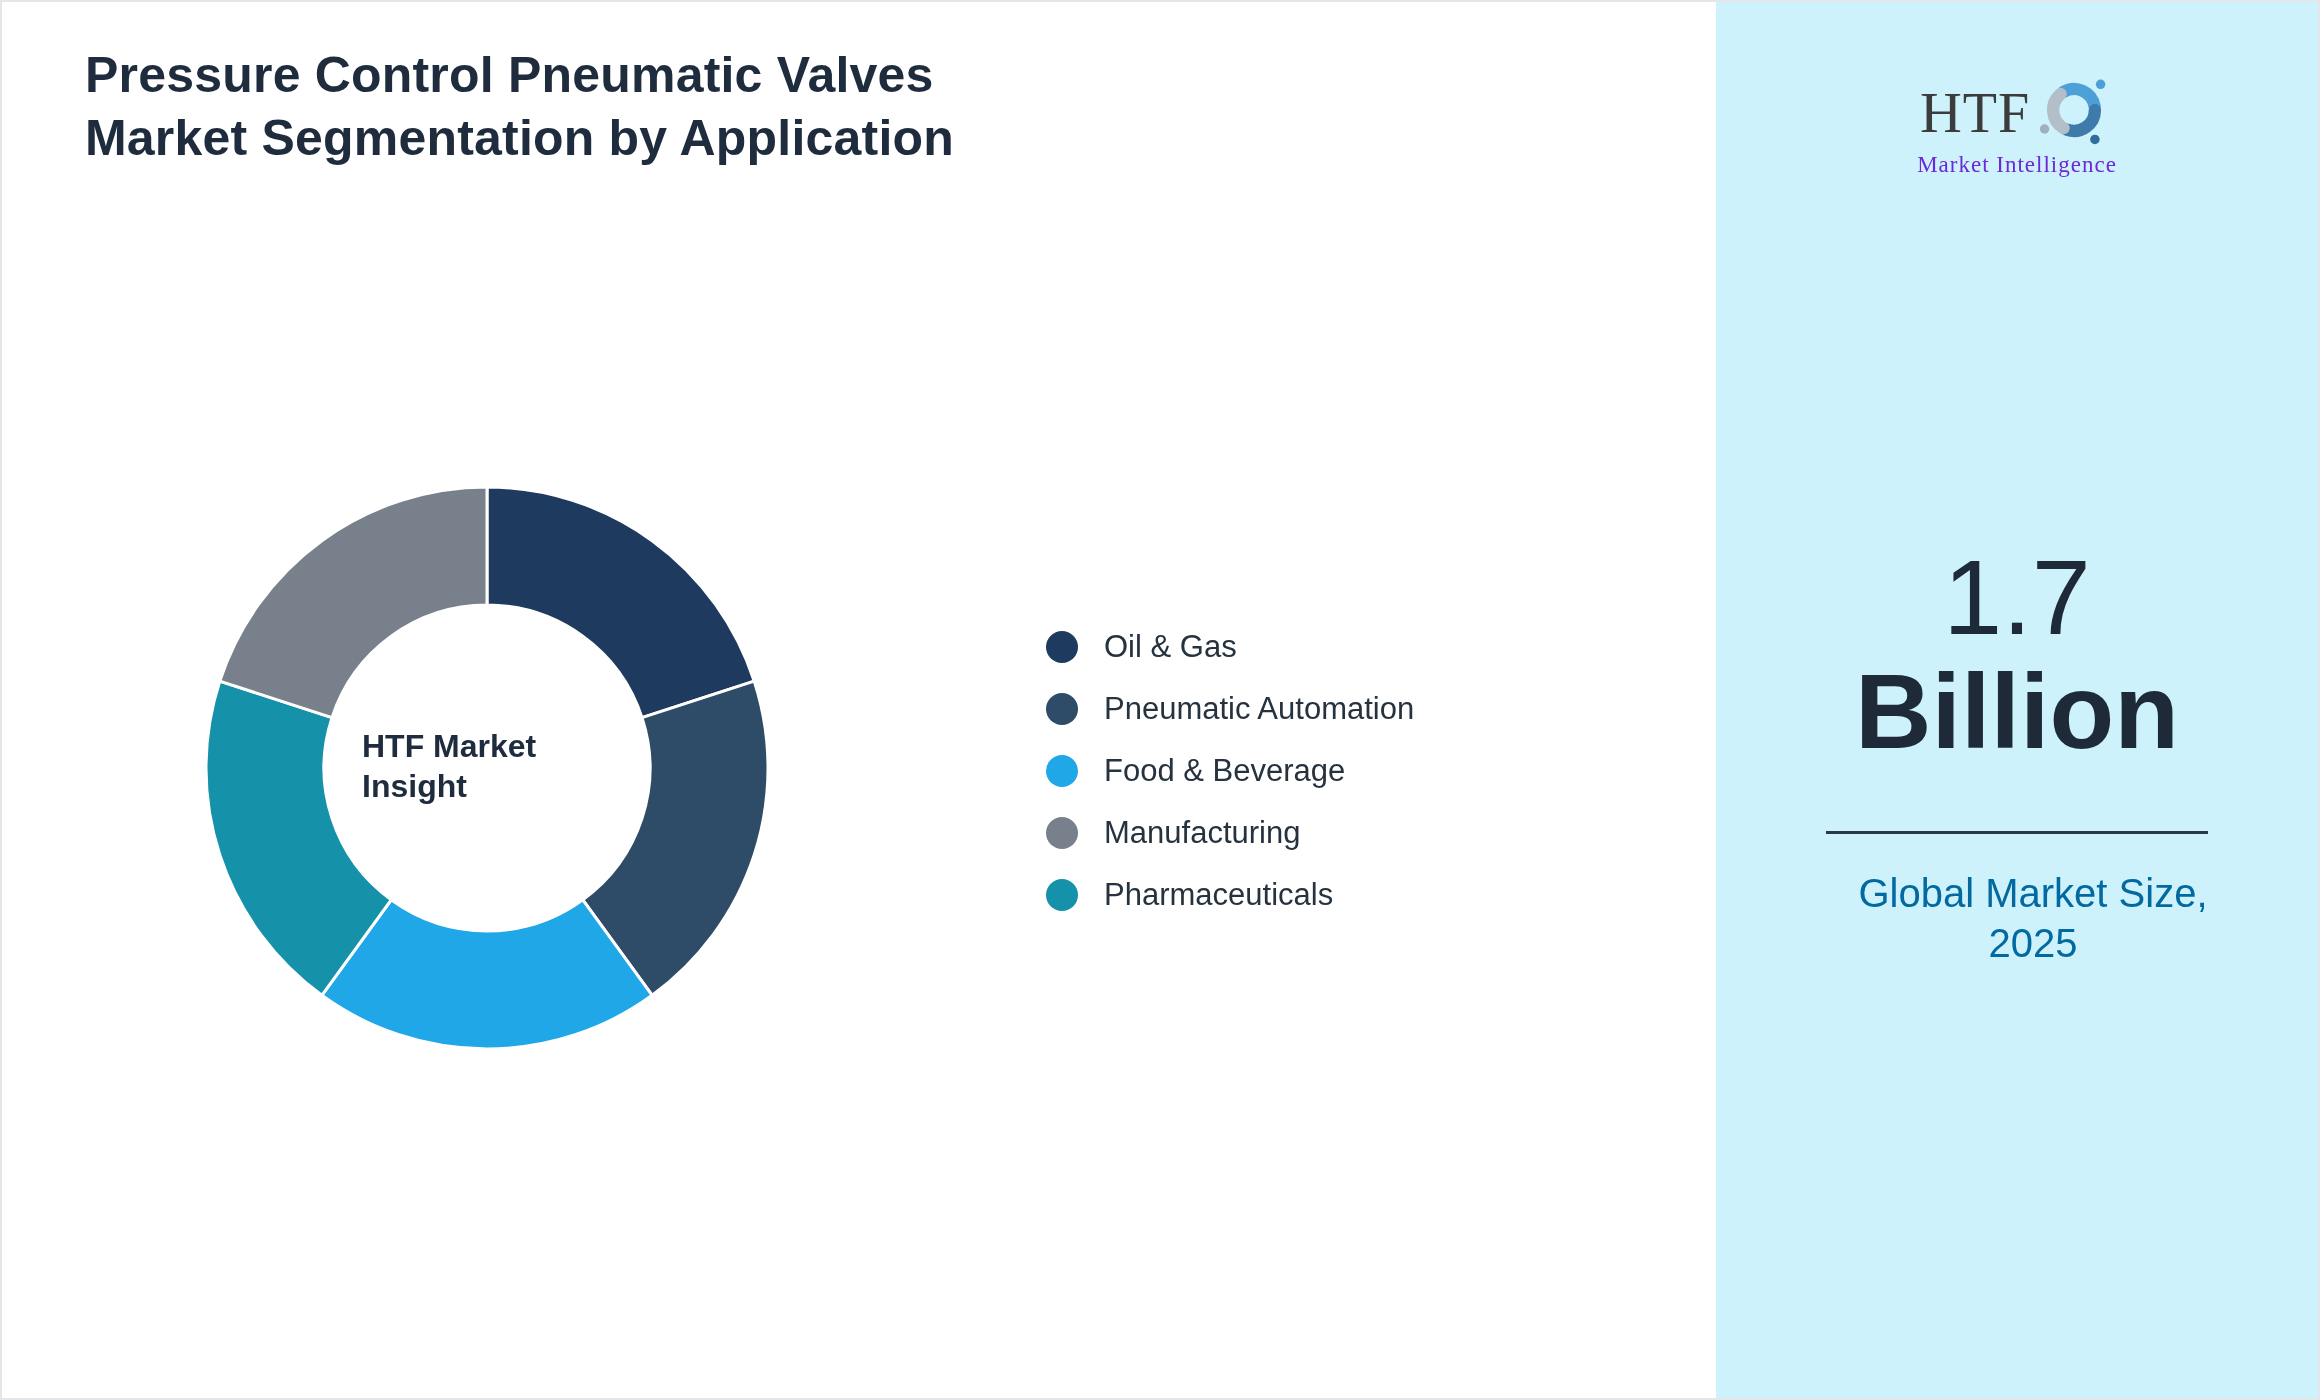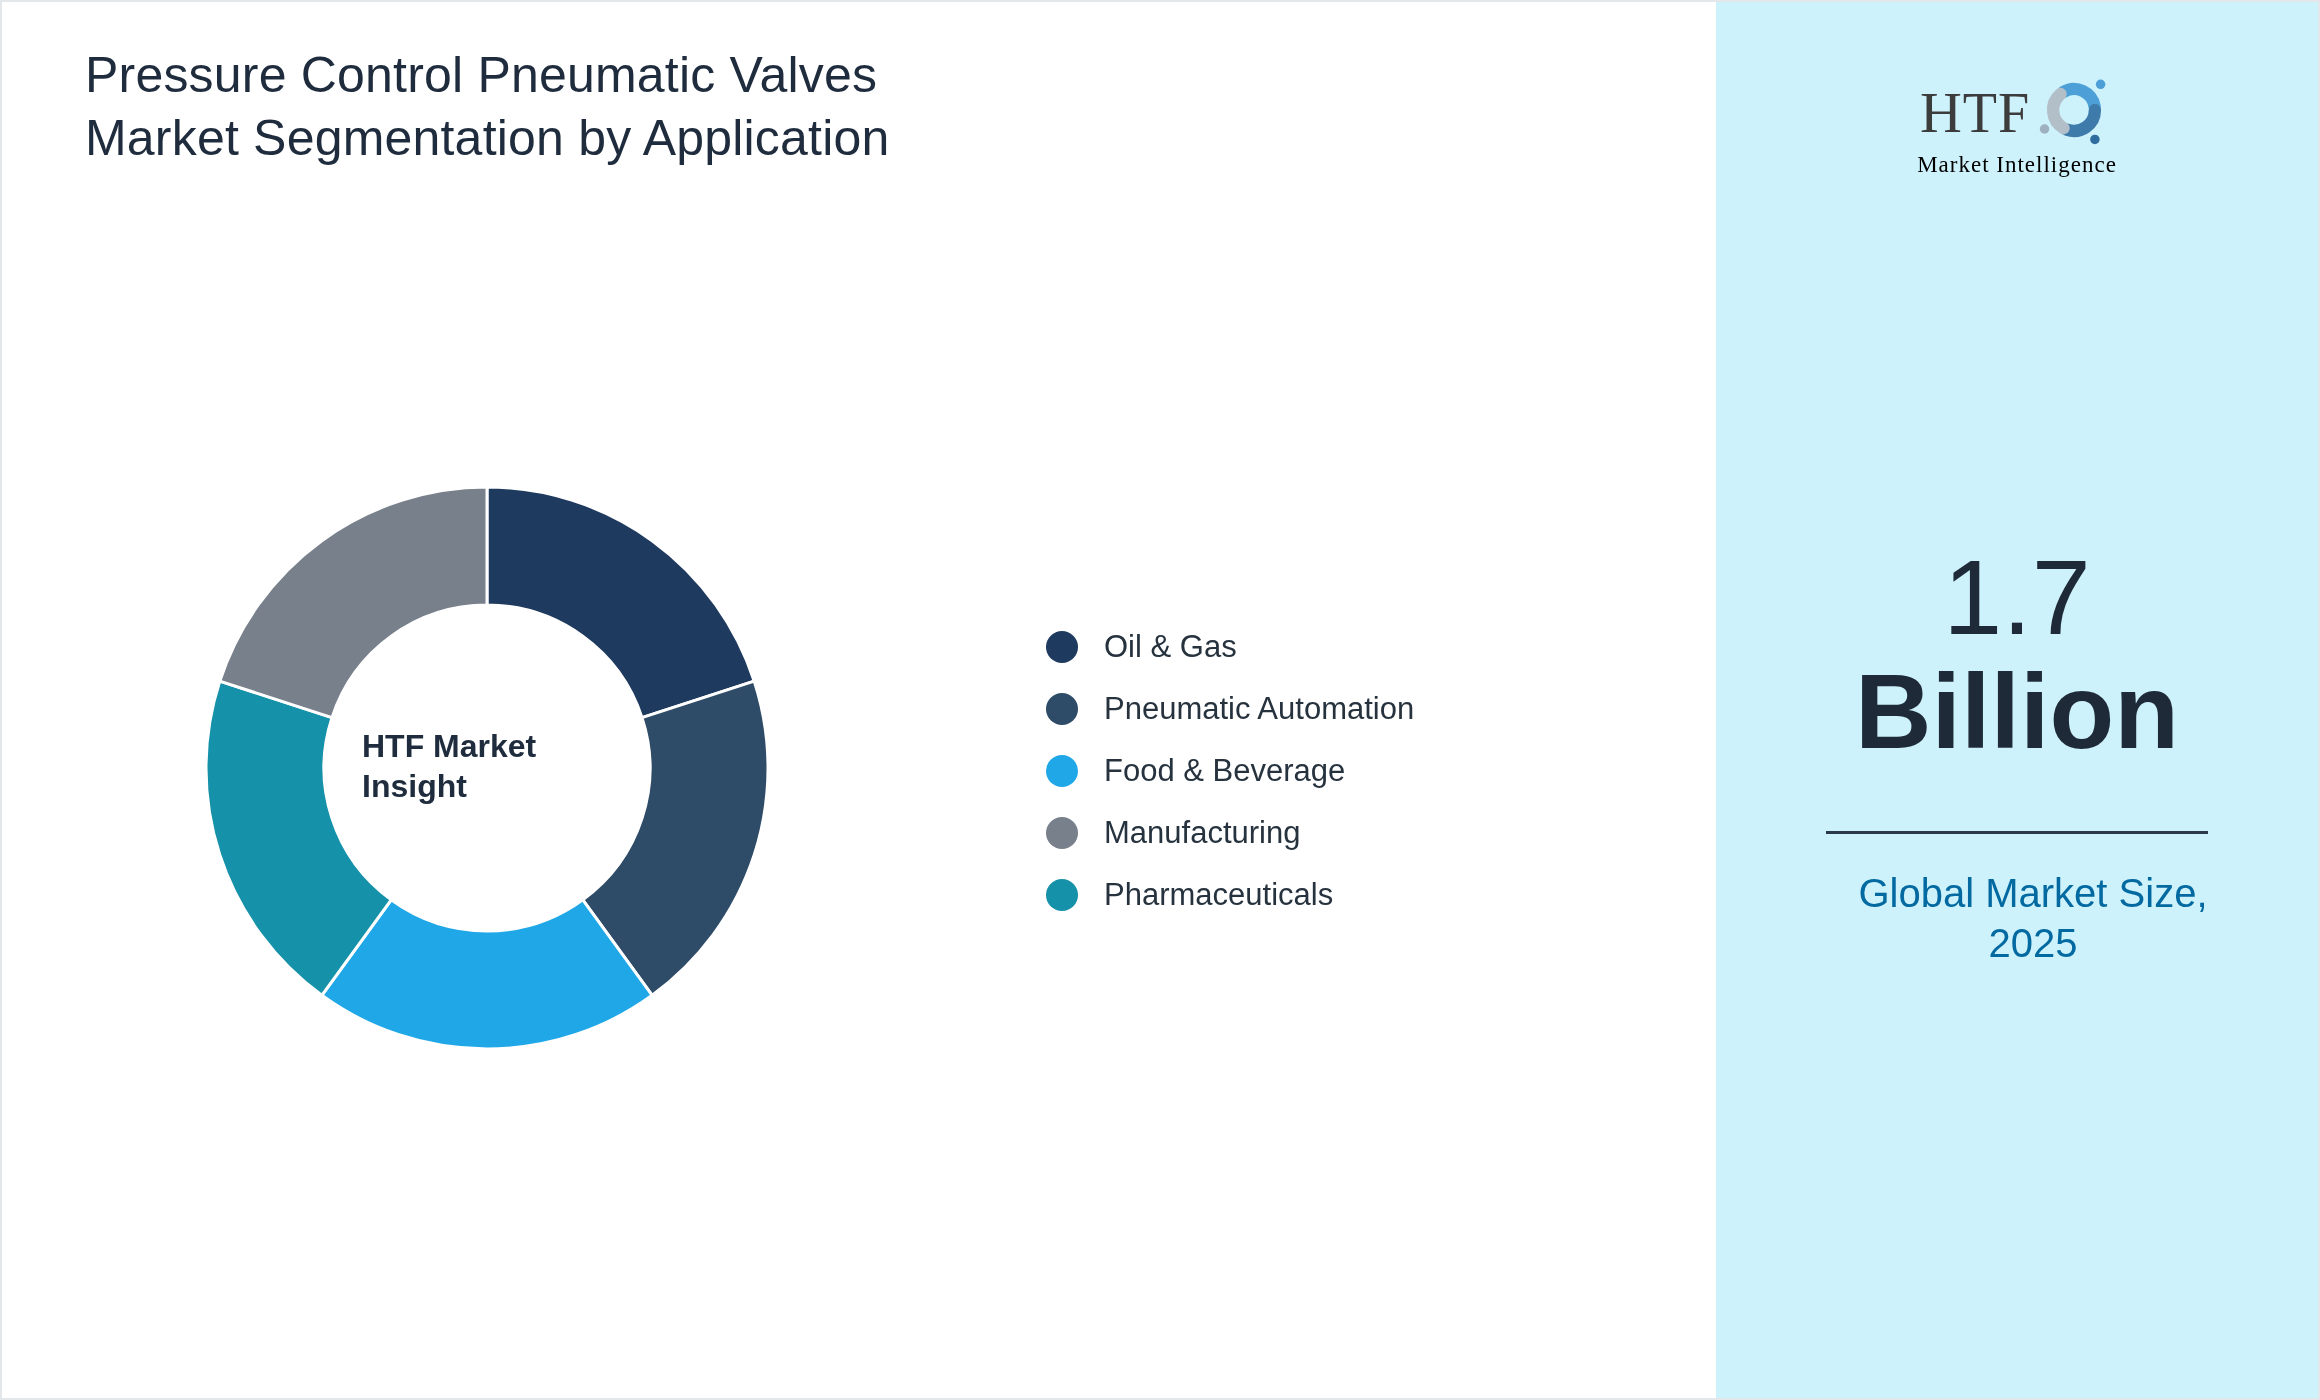--- a/index.html
+++ b/index.html
@@ -6,21 +6,21 @@
   html,body { width:2320px; height:1400px; }
   body { font-family:"Liberation Sans", sans-serif; background:#ffffff; }
 
   .page { position:relative; width:2320px; height:1400px; background:#ffffff;
           border:2px solid #E4E7EA; overflow:hidden; }
 
   
   .main { position:absolute; left:0; top:0; width:1714px; height:100%; background:#ffffff; }
 
   .title { position:absolute; left:83px; top:42px; width:870px;
-           font-size:50px; font-weight:400; line-height:63px; color:#1F2C3D;
+           font-size:50px; font-weight:700; line-height:63px; color:#1F2C3D;
            letter-spacing:0.2px; }
 
   .donut-wrap { position:absolute; left:185px; top:466px; width:600px; height:600px; }
   .donut { width:600px; height:600px; display:block; }
 
   .center-label { position:absolute; left:360px; top:724px; width:254px;
                   text-align:left; font-size:32px; font-weight:700;
                   line-height:40px; color:#1F2C3D; }
 
   .legend { position:absolute; left:1044px; top:614px; }
@@ -33,21 +33,21 @@
              background:#CDF2FB; }
 
   .logo { position:absolute; left:0; right:0; top:76px;
           display:flex; flex-direction:column; align-items:center; }
   .logo-row { display:flex; align-items:center; }
   .logo-text { font-family:"Liberation Serif", serif; color:#3C3C3C; line-height:1;
                display:flex; align-items:baseline; letter-spacing:1px; }
   .logo-text .lh  { font-size:58px; }
   .logo-text .ltf { font-size:56px; }
   .swirl { width:80px; height:76px; margin-left:4px; margin-top:-6px; }
-  .logo-sub { font-family:"Liberation Serif", serif; font-size:23px; color:#000000;
+  .logo-sub { font-family:"Liberation Serif", serif; font-size:23px; color:#6d28d9;
               letter-spacing:1px; margin-top:4px; }
 
   .market-size { position:absolute; left:0; right:0; top:538px; text-align:center; }
   .ms-value { font-size:106px; font-weight:400; line-height:114px; color:#1F2A38; }
   .ms-unit  { font-size:106px; font-weight:700; line-height:114px; color:#1F2A38; }
   .ms-divider { width:382px; height:3px; background:#2B3A49; margin:63px auto 34px auto; }
   .ms-caption { font-size:40px; line-height:50px; color:#0369a1;margin-left:32px; }
 </style>
 </head>
 <body>

